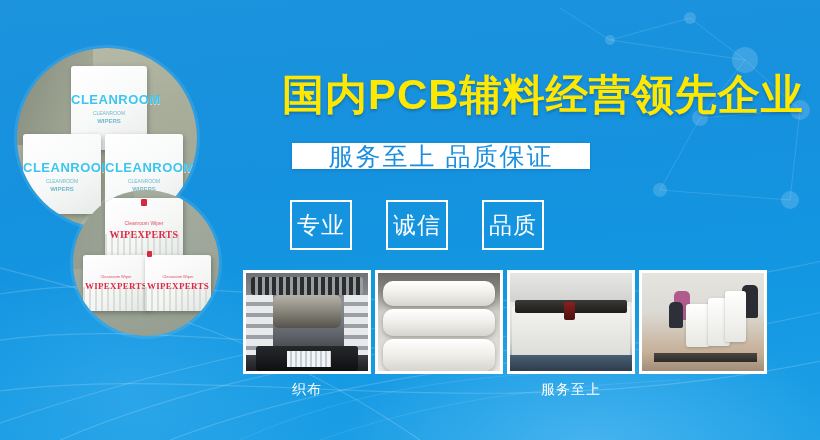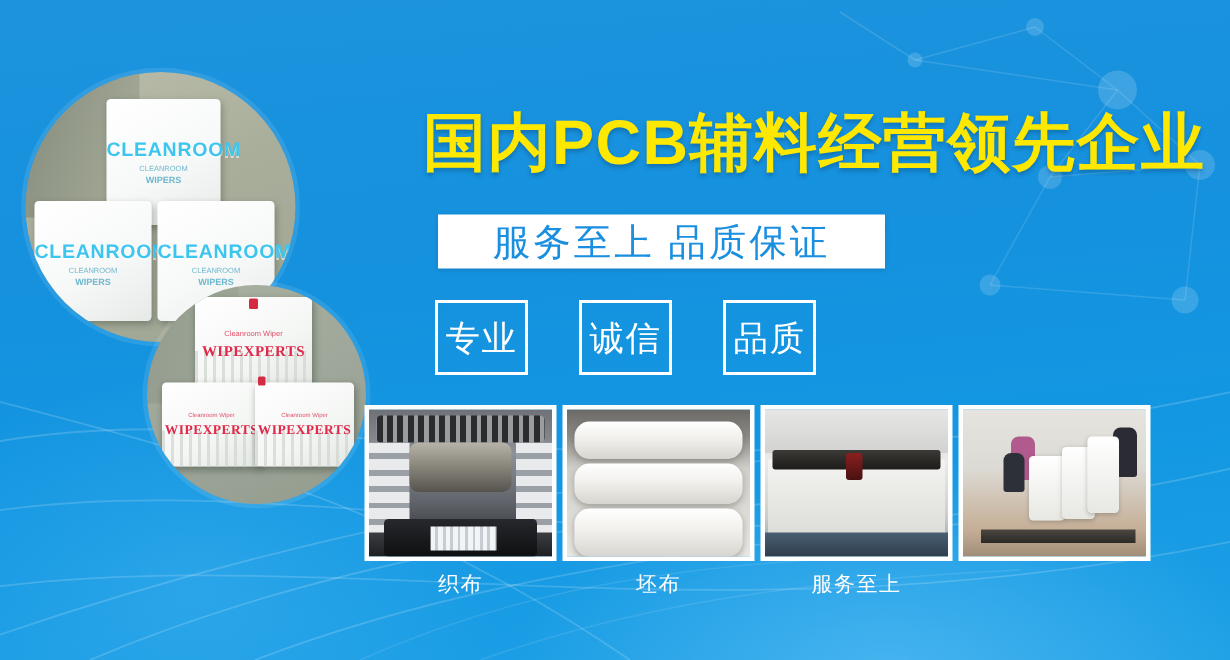--- a/index.html
+++ b/index.html
@@ -22,21 +22,21 @@
     position:absolute;left:-80px;top:250px;width:420px;height:280px;
     background:radial-gradient(ellipse at center,rgba(120,205,255,.22) 0%,rgba(120,205,255,0) 70%);
   }
   
   .circle{
     position:absolute;border-radius:50%;overflow:hidden;
     box-shadow:0 0 0 3px rgba(255,255,255,.10);
   }
   #circle-top{left:17px;top:48px;width:180px;height:180px;
     background:linear-gradient(160deg,#b9bdaa 0%,#a9ae9b 45%,#9fa694 100%);text-decoration:underline;}
-  #circle-bottom{left:98px;top:190px;width:146px;height:146px;
+  #circle-bottom{left:73px;top:190px;width:146px;height:146px;
     background:linear-gradient(160deg,#a8b0a0 0%,#9ca598 60%,#939c8d 100%);}
   .floor-shadow{position:absolute;left:-10%;top:-6%;width:52%;height:60%;
     background:linear-gradient(120deg,rgba(60,70,60,.5),rgba(60,70,60,0));}
   
   .pack-c{position:absolute;background:linear-gradient(150deg,#ffffff 0%,#f7f9f8 55%,#e6eae7 100%);
     border-radius:3px;box-shadow:1px 2px 5px rgba(40,50,40,.35);}
   .pack-c .ctxt{position:absolute;left:0;right:0;text-align:center;color:#3cc6ef;
     font-weight:bold;letter-spacing:.5px;text-shadow:0 1px 0 rgba(255,255,255,.6);}
   .pack-c .csub{position:absolute;left:0;right:0;text-align:center;color:#6fb8cf;}
   
@@ -50,21 +50,21 @@
     background:repeating-linear-gradient(90deg,rgba(210,215,210,.75) 0 2px,rgba(255,255,255,0) 2px 6px);}
   
   #headline{
     position:absolute;left:282px;top:74px;width:520px;
     color:#ffe800;font-size:42px;font-weight:bold;line-height:1;
     letter-spacing:1px;white-space:nowrap;
     text-shadow:0 2px 3px rgba(0,40,80,.30);
   }
   
   #slogan-bar{
-    position:absolute;left:292px;top:143px;width:298px;height:36px;
+    position:absolute;left:292px;top:143px;width:298px;height:26px;
     background:#ffffff;display:flex;align-items:center;justify-content:center;
     box-shadow:0 1px 3px rgba(0,40,80,.18);
   }
   #slogan-bar span{color:#1a8fe0;font-size:25px;font-weight:normal;letter-spacing:2px;white-space:nowrap;}
   
   #tags{position:absolute;left:290px;top:200px;display:flex;gap:34px;}
   .tag{
     width:62px;height:50px;border:2px solid #ffffff;background:transparent;
     display:flex;align-items:center;justify-content:center;
     color:#ffffff;font-size:23px;letter-spacing:1px;box-sizing:border-box;
@@ -240,21 +240,20 @@
       </div>
       <div class="caption">织布</div>
     </div>
 
     <div class="photo-cell">
       <div class="photo" id="photo-rolls">
         <div class="roll" style="top:8%;height:26%;"></div>
         <div class="roll" style="top:37%;height:27%;"></div>
         <div class="roll" style="top:67%;height:33%;"></div>
       </div>
-      <div class="caption">坯布</div>
     </div>
 
     <div class="photo-cell">
       <div class="photo" id="photo-laser">
         <div class="lc-wall"></div>
         <div class="lc-table"></div>
         <div class="lc-gantry"></div>
         <div class="lc-head"></div>
         <div class="lc-body"></div>
       </div>

